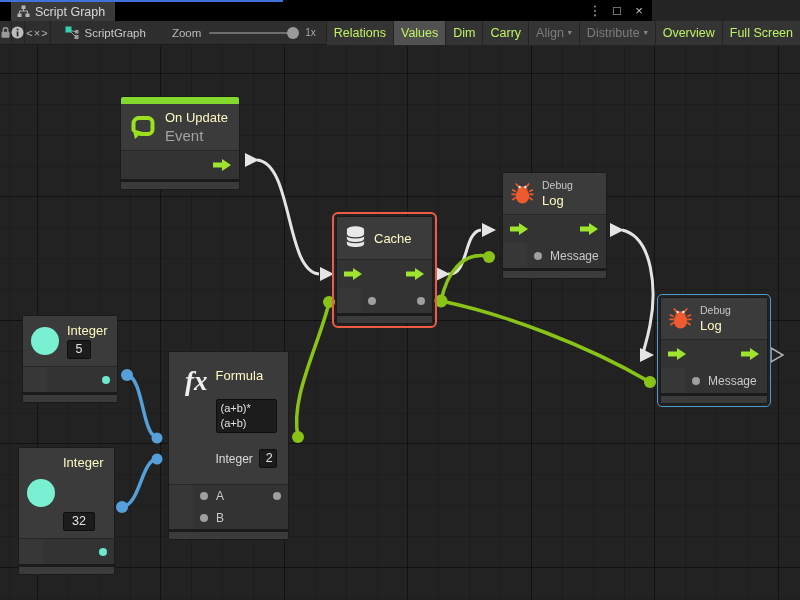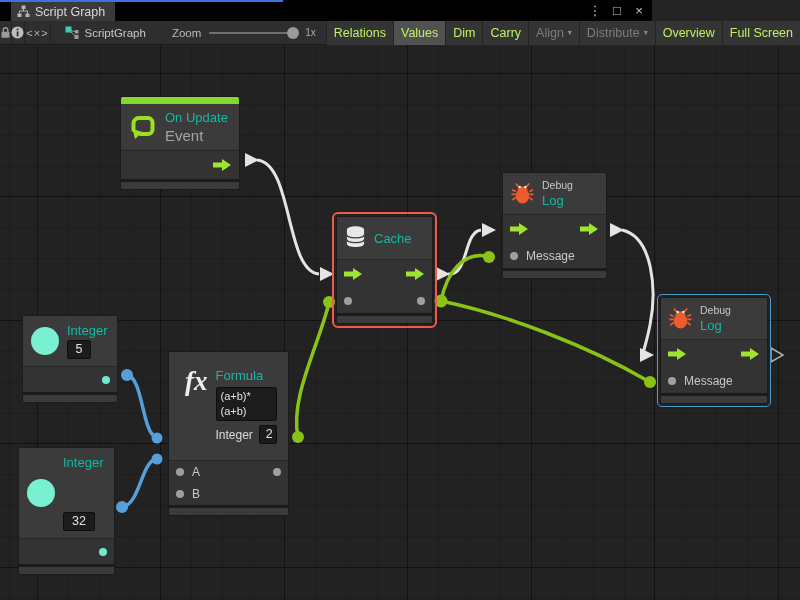--- a/index.html
+++ b/index.html
@@ -44,26 +44,26 @@
   #wires{position:absolute;top:0;left:0;width:800px;height:600px;z-index:1;}
 
   
   .node{position:absolute;z-index:2;background:#373737;border:1px solid #1b1b1b;border-radius:2px;
         display:flex;flex-direction:column;color:#e6e6e6;}
   .node.sel-red{outline:2px solid #ef5b45;outline-offset:2px;}
   .node.sel-blue{outline:1px solid #4a9bc9;outline-offset:2px;}
   .accent{height:7px;border-radius:2px 2px 0 0;}
   .nhead{display:flex;align-items:center;gap:8px;padding:6px 8px;border-bottom:1px solid #272727;background:#3b3b3b;}
   .nhead .col{display:flex;flex-direction:column;gap:2px;}
-  .ntitle{font-size:13px;color:#14b8a6;}
+  .ntitle{font-size:13px;color:#fef9c3;}
   .nsub{font-size:15px;color:#a3a3a3;}
   .ncat{font-size:10.5px;color:#c7c7c7;}
   .row{display:flex;align-items:center;padding:0 7px;background:#333;}
   .row.flow{height:28px;}
-  .row.val{height:25px;gap:8px;}
+  .row.val{height:25px;gap:8px;margin-left:24px;}
   .spread{justify-content:space-between;}
   .nfooter{height:10px;background:#3b3b3b;border-top:3px solid #1b1b1b;border-radius:0 0 2px 2px;}
   .dot{width:8px;height:8px;border-radius:50%;background:#9f9f9f;flex:none;}
   .dot.teal{background:#6fe8cb;width:8px;height:8px;}
   .plabel{font-size:12px;color:#c9c9c9;}
   .vbox{background:#1c1c1c;border:1px solid #0e0e0e;border-radius:2px;color:#e2e2e2;
         font-size:12.5px;padding:1px 6px;display:inline-block;line-height:15px;}
   .exprbox{font-size:11px;padding:1px 4px;}
   .int-icon{width:28px;height:28px;border-radius:50%;background:#79f0d1;flex:none;}
   .fx{font-family:"Liberation Serif",serif;font-style:italic;font-weight:bold;font-size:27px;color:#f0f0f0;line-height:1;}
@@ -313,21 +313,21 @@
     </div>
     <div class="row val">
       <span class="dot teal ml-auto"></span>
     </div>
     <div class="nfooter"></div>
   </div>
 
   <div class="node" style="left:168px;top:351px;width:121px;">
     <div class="nhead" style="align-items:flex-start;padding:16px;">
       <span class="fx">fx</span>
-      <div class="col" style="gap:4px;">
+      <div class="col" style="gap:16px;">
         <span class="ntitle">Formula</span>
         <span class="vbox exprbox">(a+b)*(a+b)</span>
         <div class="inputs-line">
           <span>Integer</span>
           <span class="vbox" style="width:18px;text-align:center;">2</span>
         </div>
       </div>
     </div>
     <div class="row val" style="height:22px;">
       <span class="dot"></span>

